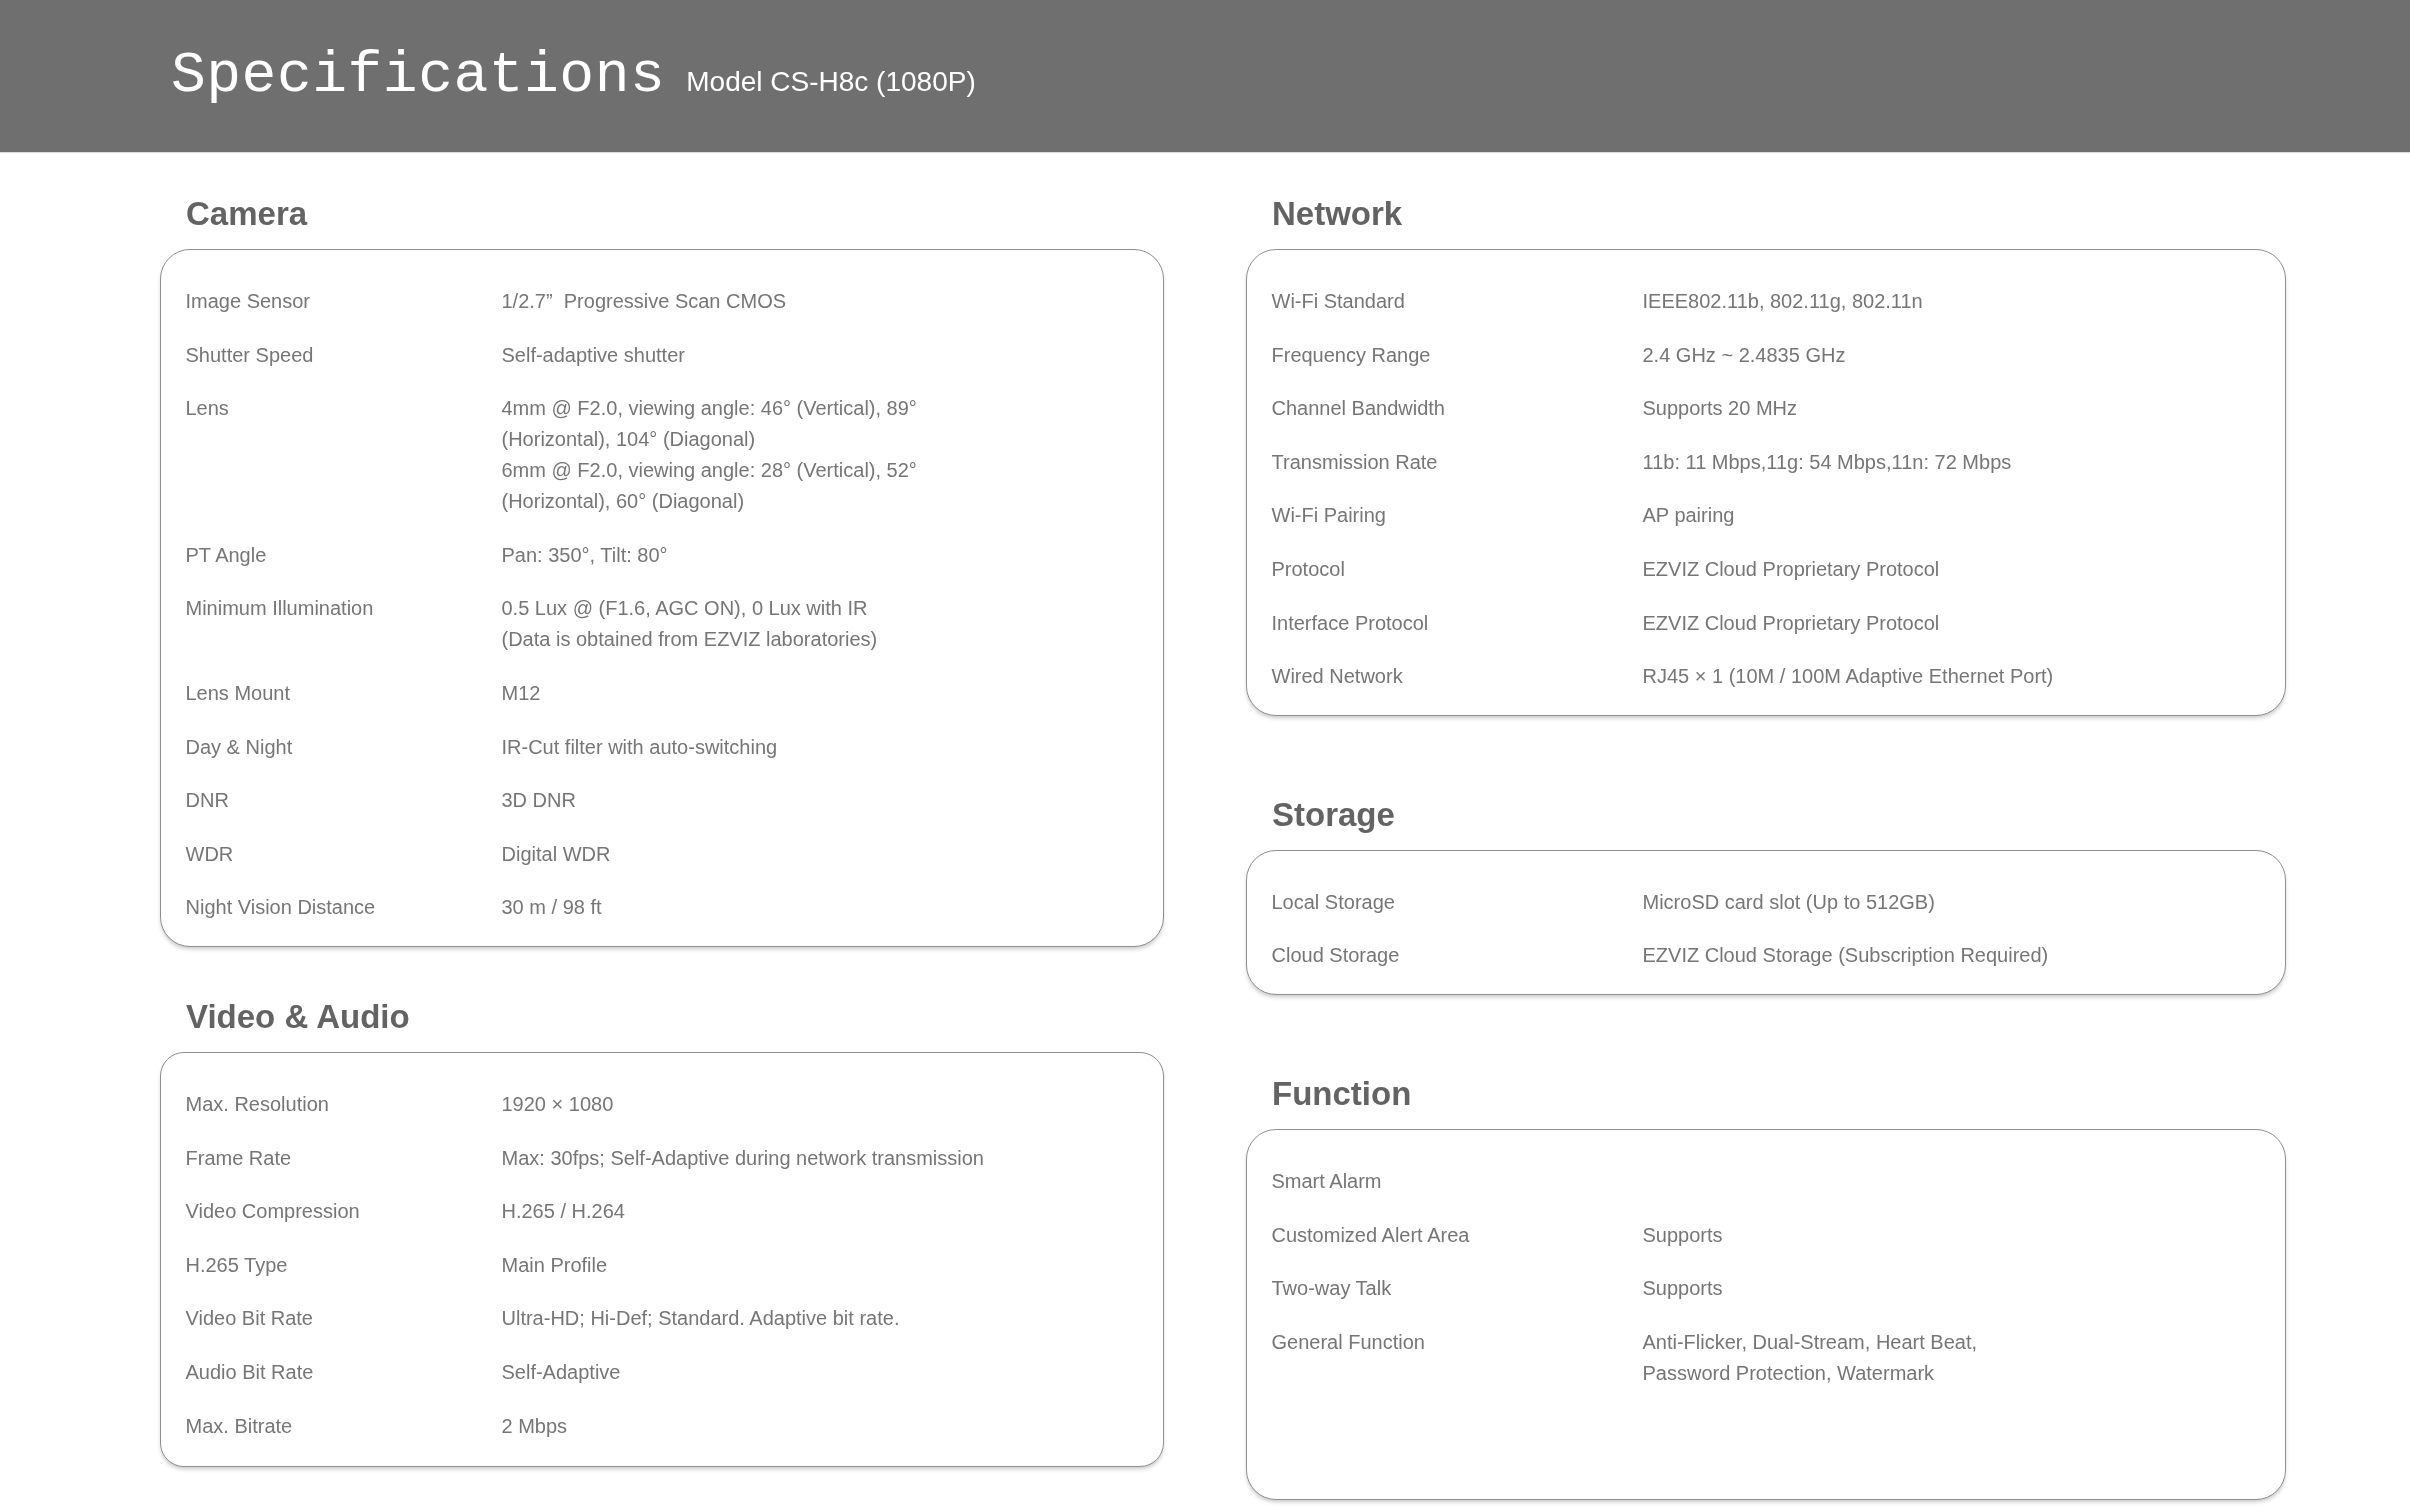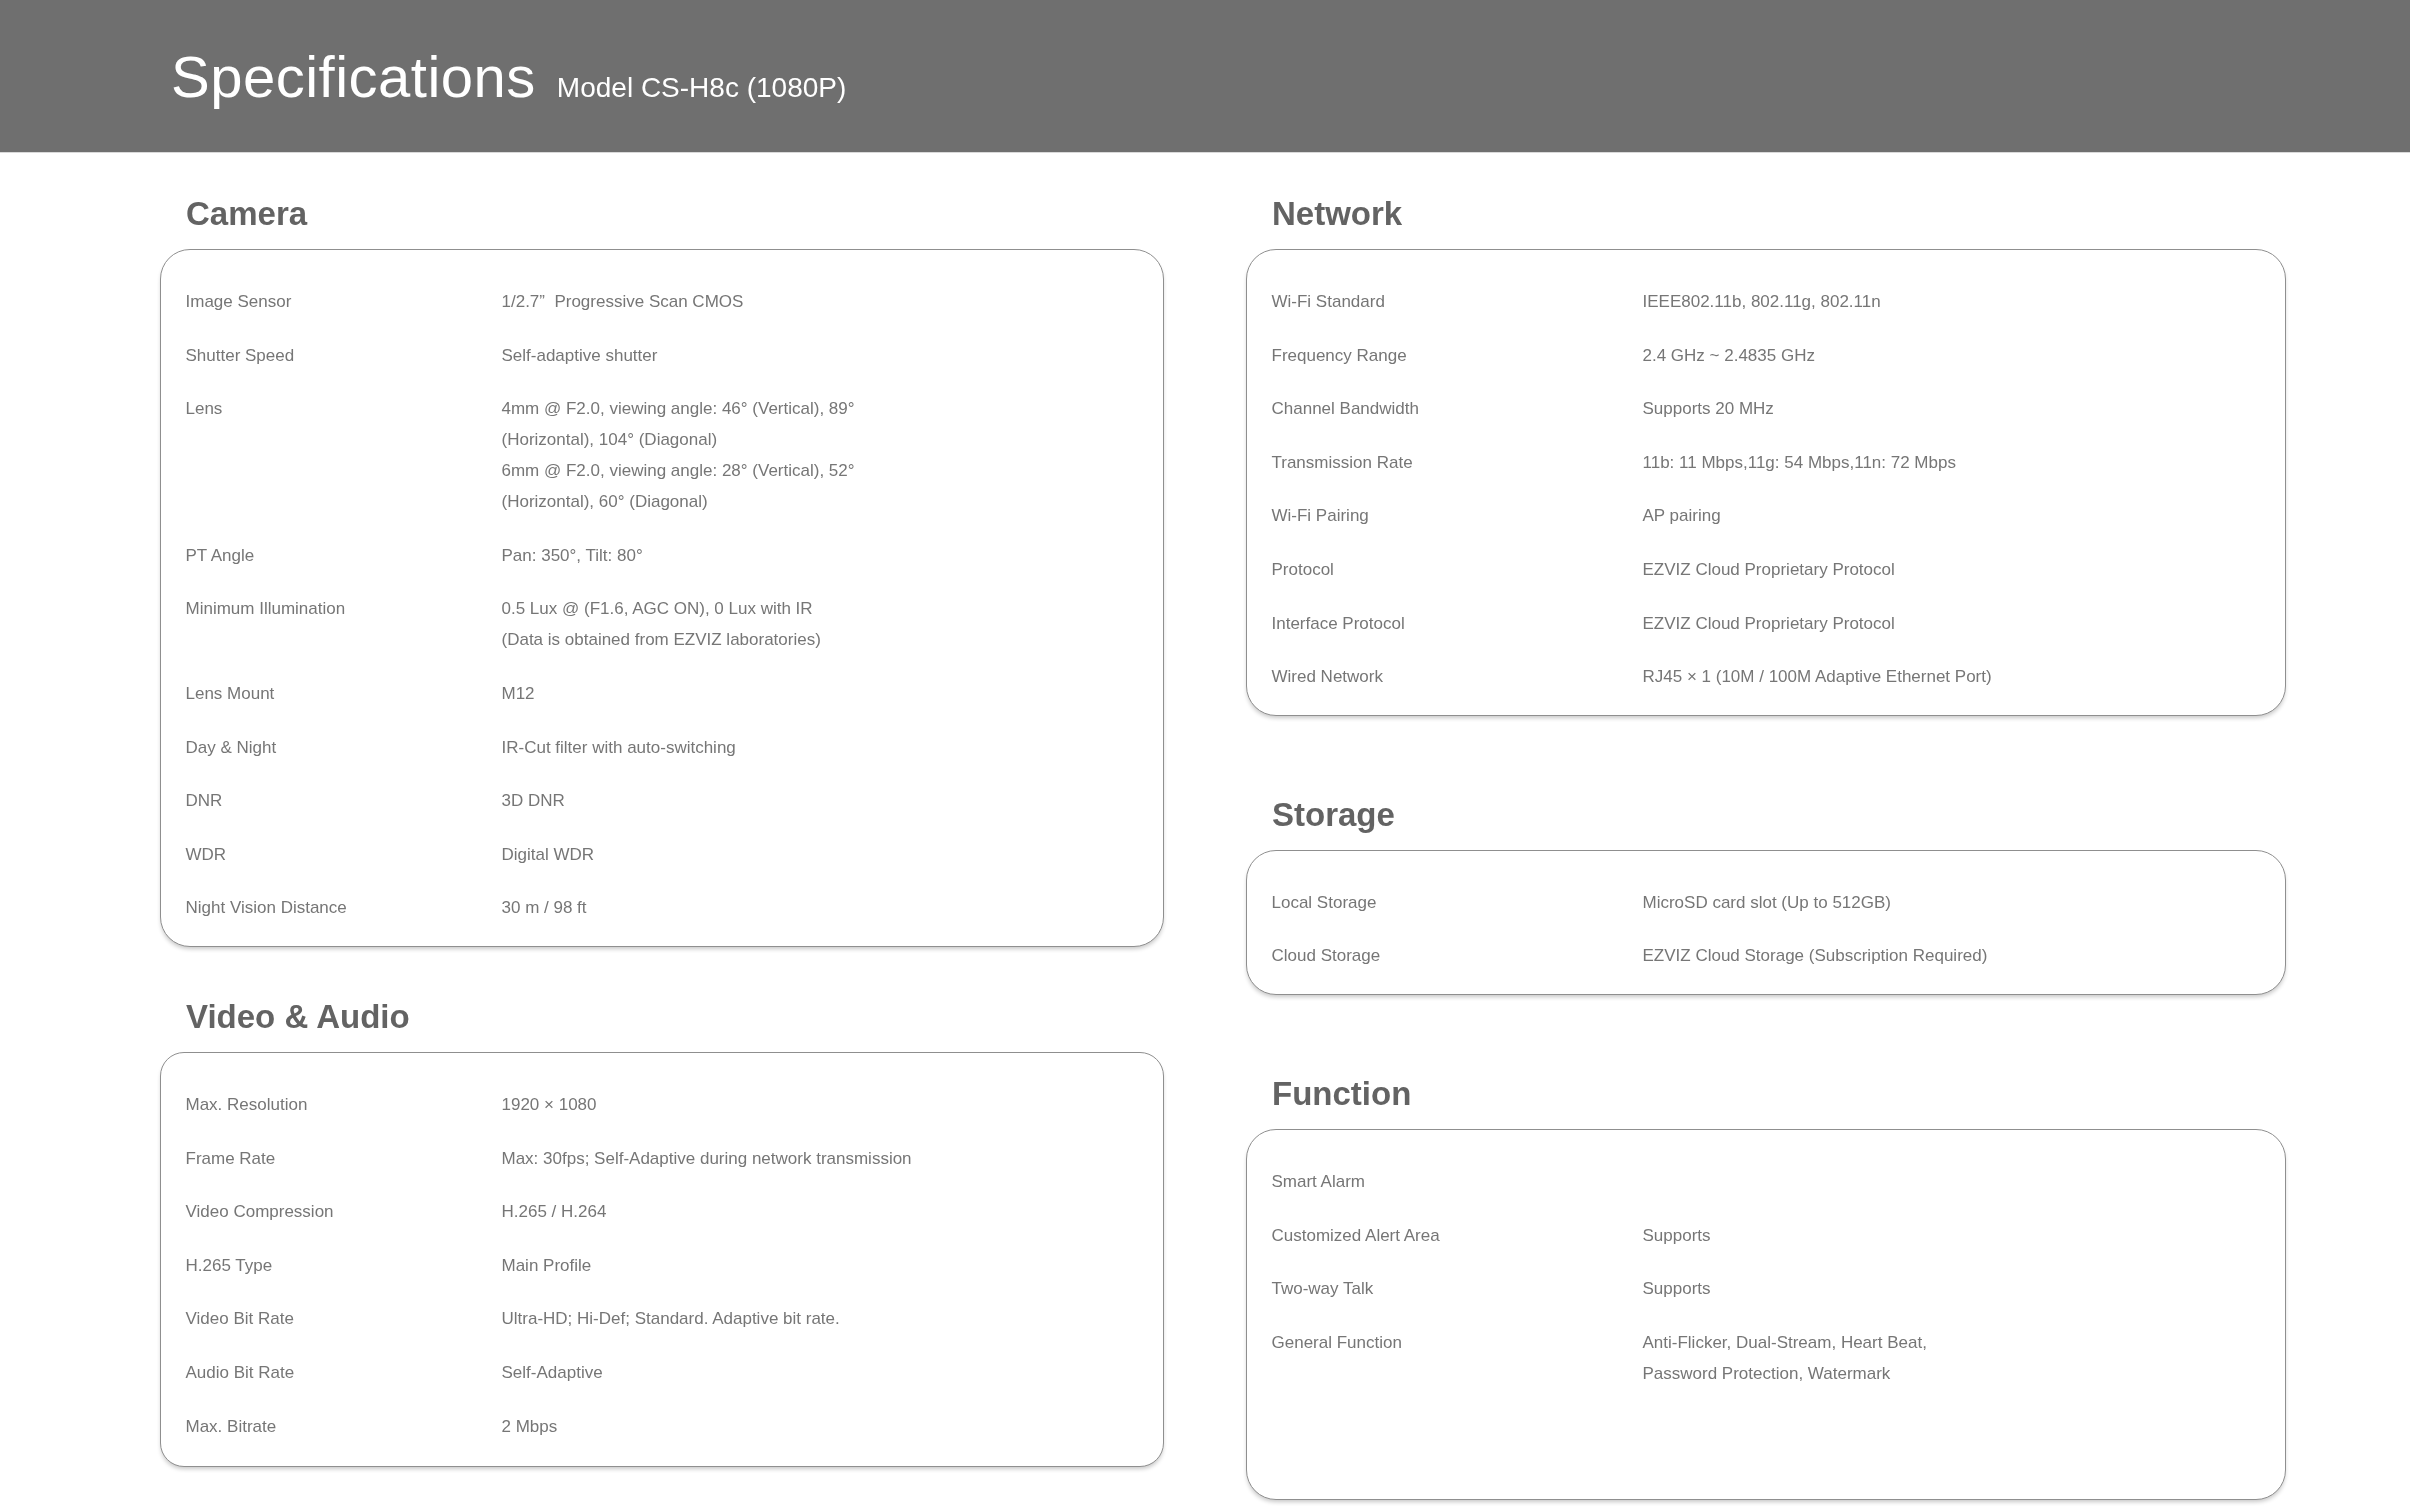--- a/index.html
+++ b/index.html
@@ -24,20 +24,21 @@
     display:flex;
     align-items:baseline;
     padding:43px 0 0 171px;
     border-bottom:1.9px solid #d9d9d9;
   }
   .title{
     color:var(--header-text);
     font-size:58px;
     font-weight:400;
     letter-spacing:0.5px;
+    font-family:Liberation Mono, monospace;
   }
   .subtitle{
     color:var(--header-text);
     font-size:28px;
     font-weight:400;
     margin-left:21px;
   }
   .content{
     display:flex;
     gap:82px;
@@ -59,21 +60,21 @@
     border-radius:30px;
     padding:36px 28px 22.6px 24.5px;
     box-shadow:0 3.8px 4.7px -1.9px rgba(0,0,0,0.22);
     background:var(--page-bg);
   }
   .spec-row{
     display:grid;
     grid-template-columns:316px 1fr;
     margin-bottom:22.6px;
     color:var(--body-text);
-    font-size:17px;
+    font-size:20px;
     line-height:31px;
   }
   .col-right .spec-row{grid-template-columns:347px 1fr;gap:24px;}
   .spec-row:last-child{margin-bottom:0;}
   .spec-value{white-space:pre;}
   
   .col-left .spec-section:nth-of-type(2) .spec-box{min-height:415px;border-radius:24px;}
   .col-right .spec-section:nth-of-type(3) .spec-box{min-height:371px;}
 </style>
 </head>

